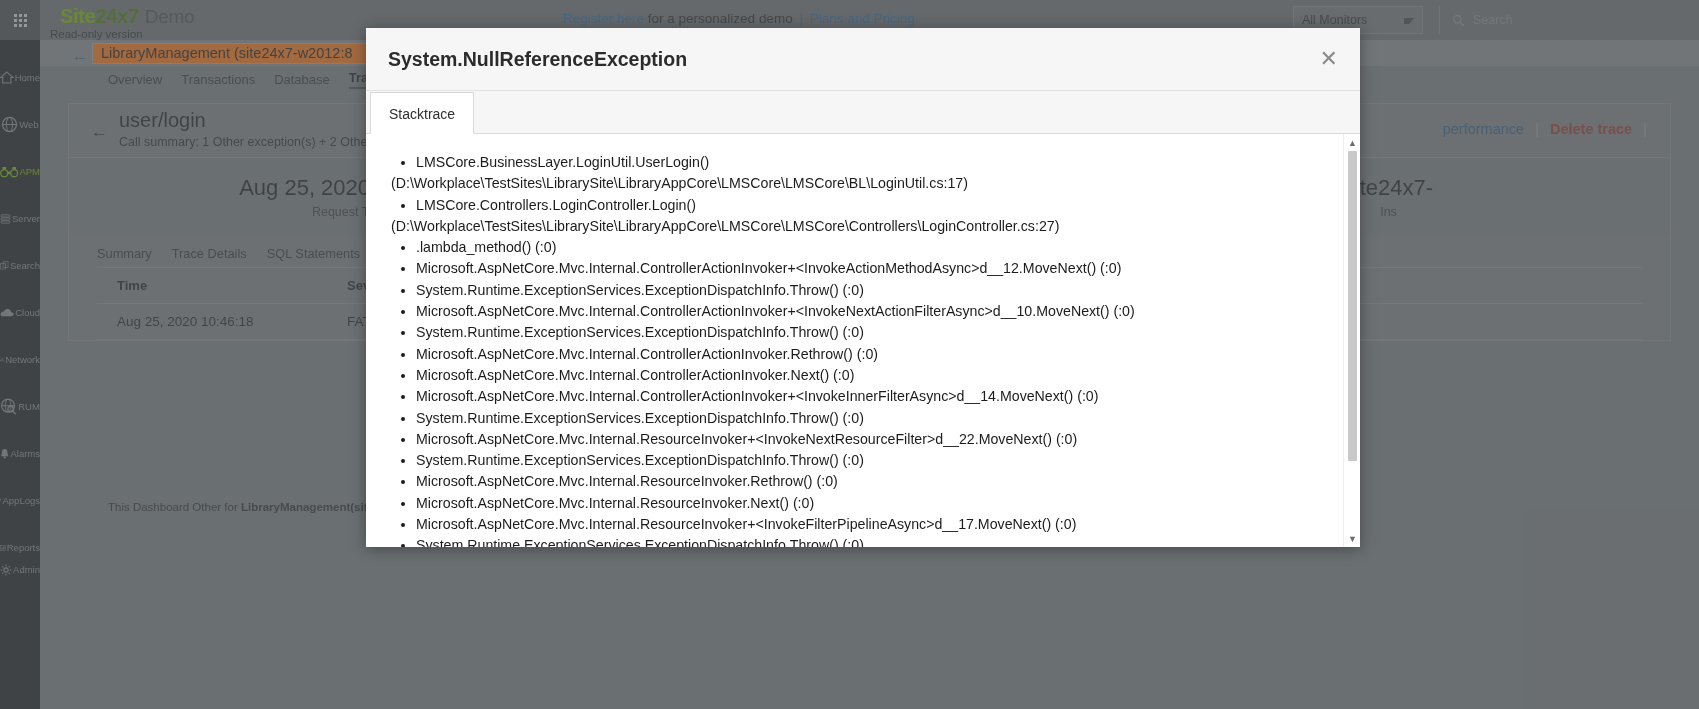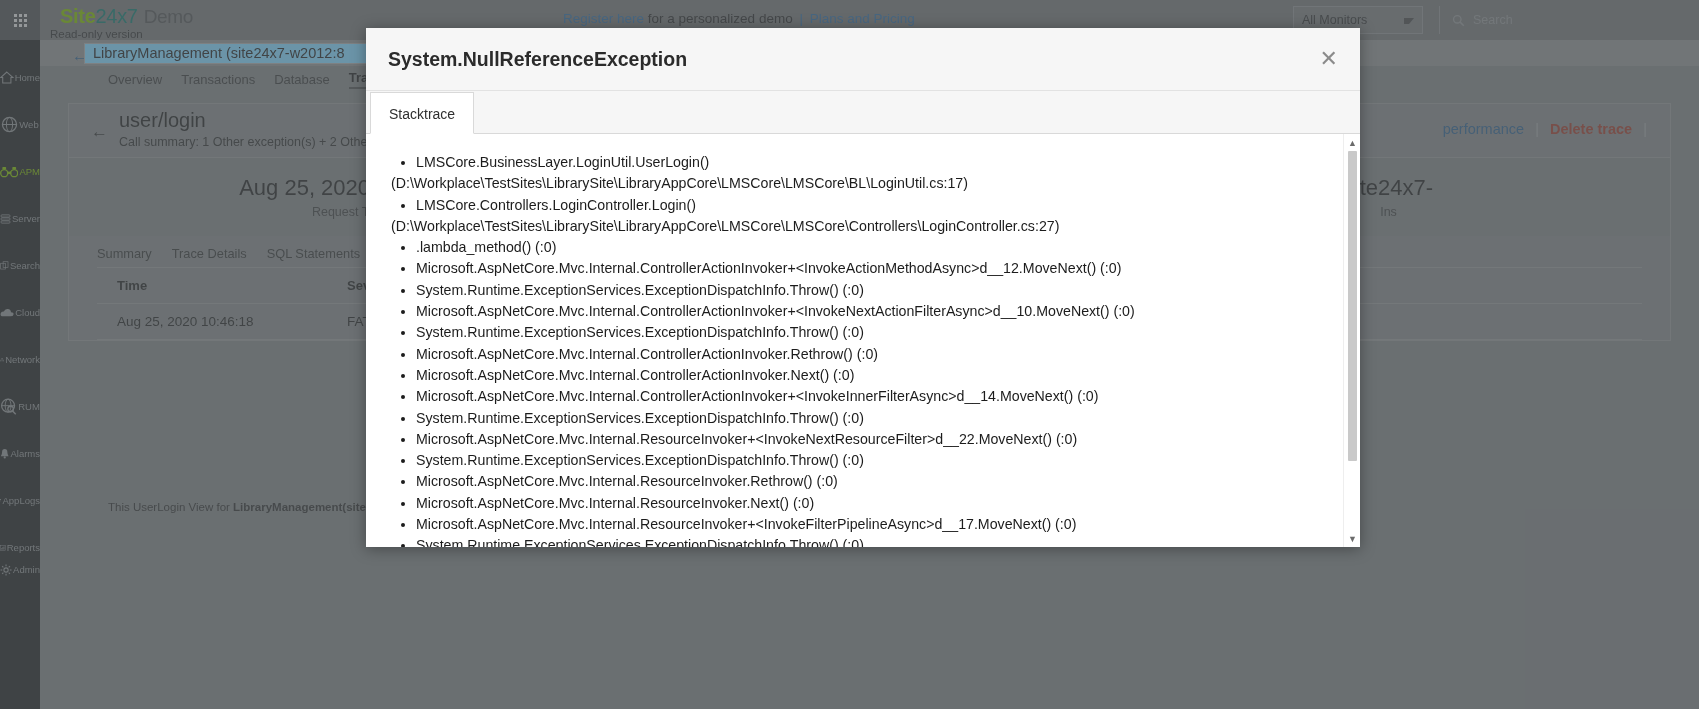--- a/index.html
+++ b/index.html
@@ -33,21 +33,21 @@
   .rail-item svg { display:block; }
   .rail-label { line-height:1; white-space:nowrap; }
 
   
   .topbar {
     position:absolute; left:40px; top:0; right:0; height:40px;
     background:#6f7477; display:flex; align-items:center; z-index:4;
   }
   .brand { margin-left:10px; font-size:20px; letter-spacing:-.3px; }
   .brand .s { color:#7ab800; font-weight:bold; }
-  .brand .n { color:#0f766e; font-weight:normal; }
+  .brand .n { color:#4d7c0f; font-weight:bold; }
   .brand .demo { color:#4c5053; font-weight:normal; margin-left:6px; font-size:19px;}
   .readonly { position:absolute; left:50px; top:28px; font-size:11.5px; color:#2c2f31; z-index:6;}
   .promo { position:absolute; left:563px; top:11px; font-size:13.5px; color:#27292b; z-index:6; white-space:nowrap;}
   .promo a { color:#2e6da4; text-decoration:none; }
   .promo .sep { color:#2e6da4; margin:0 3px; }
   .mon-sel {
     position:absolute; right:276px; top:6px; width:130px; height:28px;
     background:#757a7d; border:1px solid #8a8f92; display:flex; align-items:center;
     justify-content:space-between; padding:0 8px; font-size:12.5px; color:#2f3234; z-index:6;
   }
@@ -56,22 +56,22 @@
   .searchbox { position:absolute; right:60px; top:6px; width:200px; height:28px;
     display:flex; align-items:center; gap:8px; font-size:12.5px; color:#8e9396;
     border-left:1px solid #8a8f92; padding-left:12px; z-index:6;}
 
   
   .content { position:absolute; left:40px; top:40px; right:0; bottom:0; background:#7b8083; }
 
   .crumbbar { position:relative; height:26px; background:#8a8f91; }
   .backarrow { position:absolute; left:32px; top:8px; color:#2b5f8f; font-size:16px; line-height:1; }
   .crumbfield {
-    position:absolute; left:44px; top:3px; width:410px; height:21px;
-    background:#7dd3fc; border:1px solid #a4a8aa; font-size:14.5px; color:#202224;
+    position:absolute; left:52px; top:3px; width:410px; height:21px;
+    background:#f97316; border:1px solid #a4a8aa; font-size:14.5px; color:#202224;
     padding-left:8px; line-height:19px; white-space:nowrap; overflow:hidden;
   }
   .tabsrow { position:relative; height:27px; background:#7b8083; padding-left:68px;
              display:flex; gap:19px; align-items:center; font-size:13px; color:#34383a;}
   .tabsrow .tab.sel { font-weight:bold; color:#1e2123; border-bottom:2px solid #4c5053; padding-bottom:2px;}
 
   .panel { position:relative; margin:10px 28px 0 28px; background:#7f8487; border:1px solid #8e9295; }
   .panel-head { position:relative; height:54px; border-bottom:1px solid #8e9295; }
   .ph-arrow { position:absolute; left:22px; top:18px; color:#2b2e30; font-size:17px;}
   .ph-title { position:absolute; left:50px; top:5px; font-size:20px; color:#1d2022; }
@@ -231,21 +231,21 @@
           </div>
           <div class="trow">
             <div class="c1">Aug 25, 2020 10:46:18</div>
             <div class="c2">FAT</div>
             <div class="c3 exc-link">NullReferenceException</div>
           </div>
         </div>
       </div>
 
       <div class="footnote">
-        <span>This UserLogin View for</span>
+        <span>This Dashboard Other for</span>
         <b>LibraryManagement(site24x7-w2</b>
       </div>
     </div>
 
     <div class="rail">
       <div class="rail-top">
         <span class="grid-icon">
           <i></i>
             <i></i>
             <i></i>

